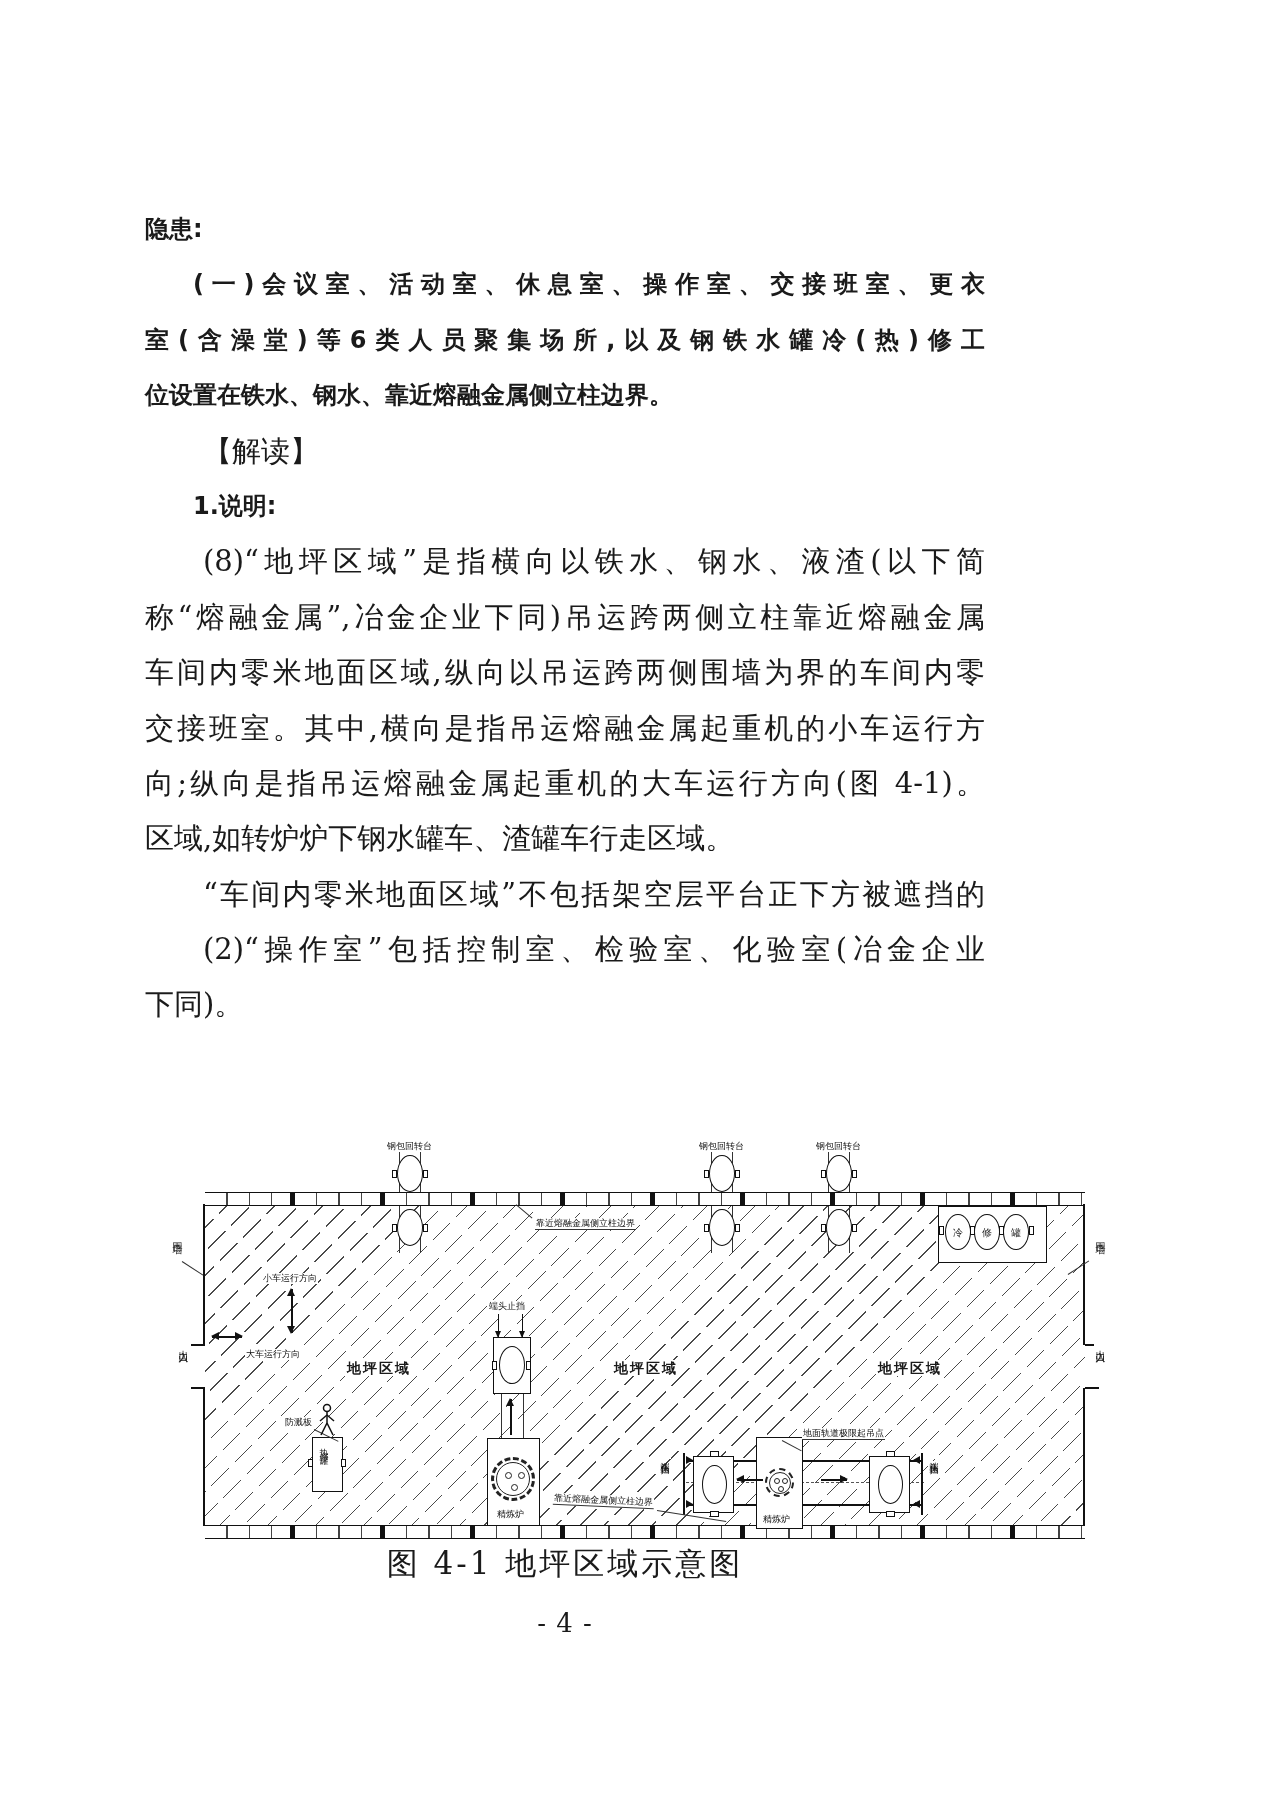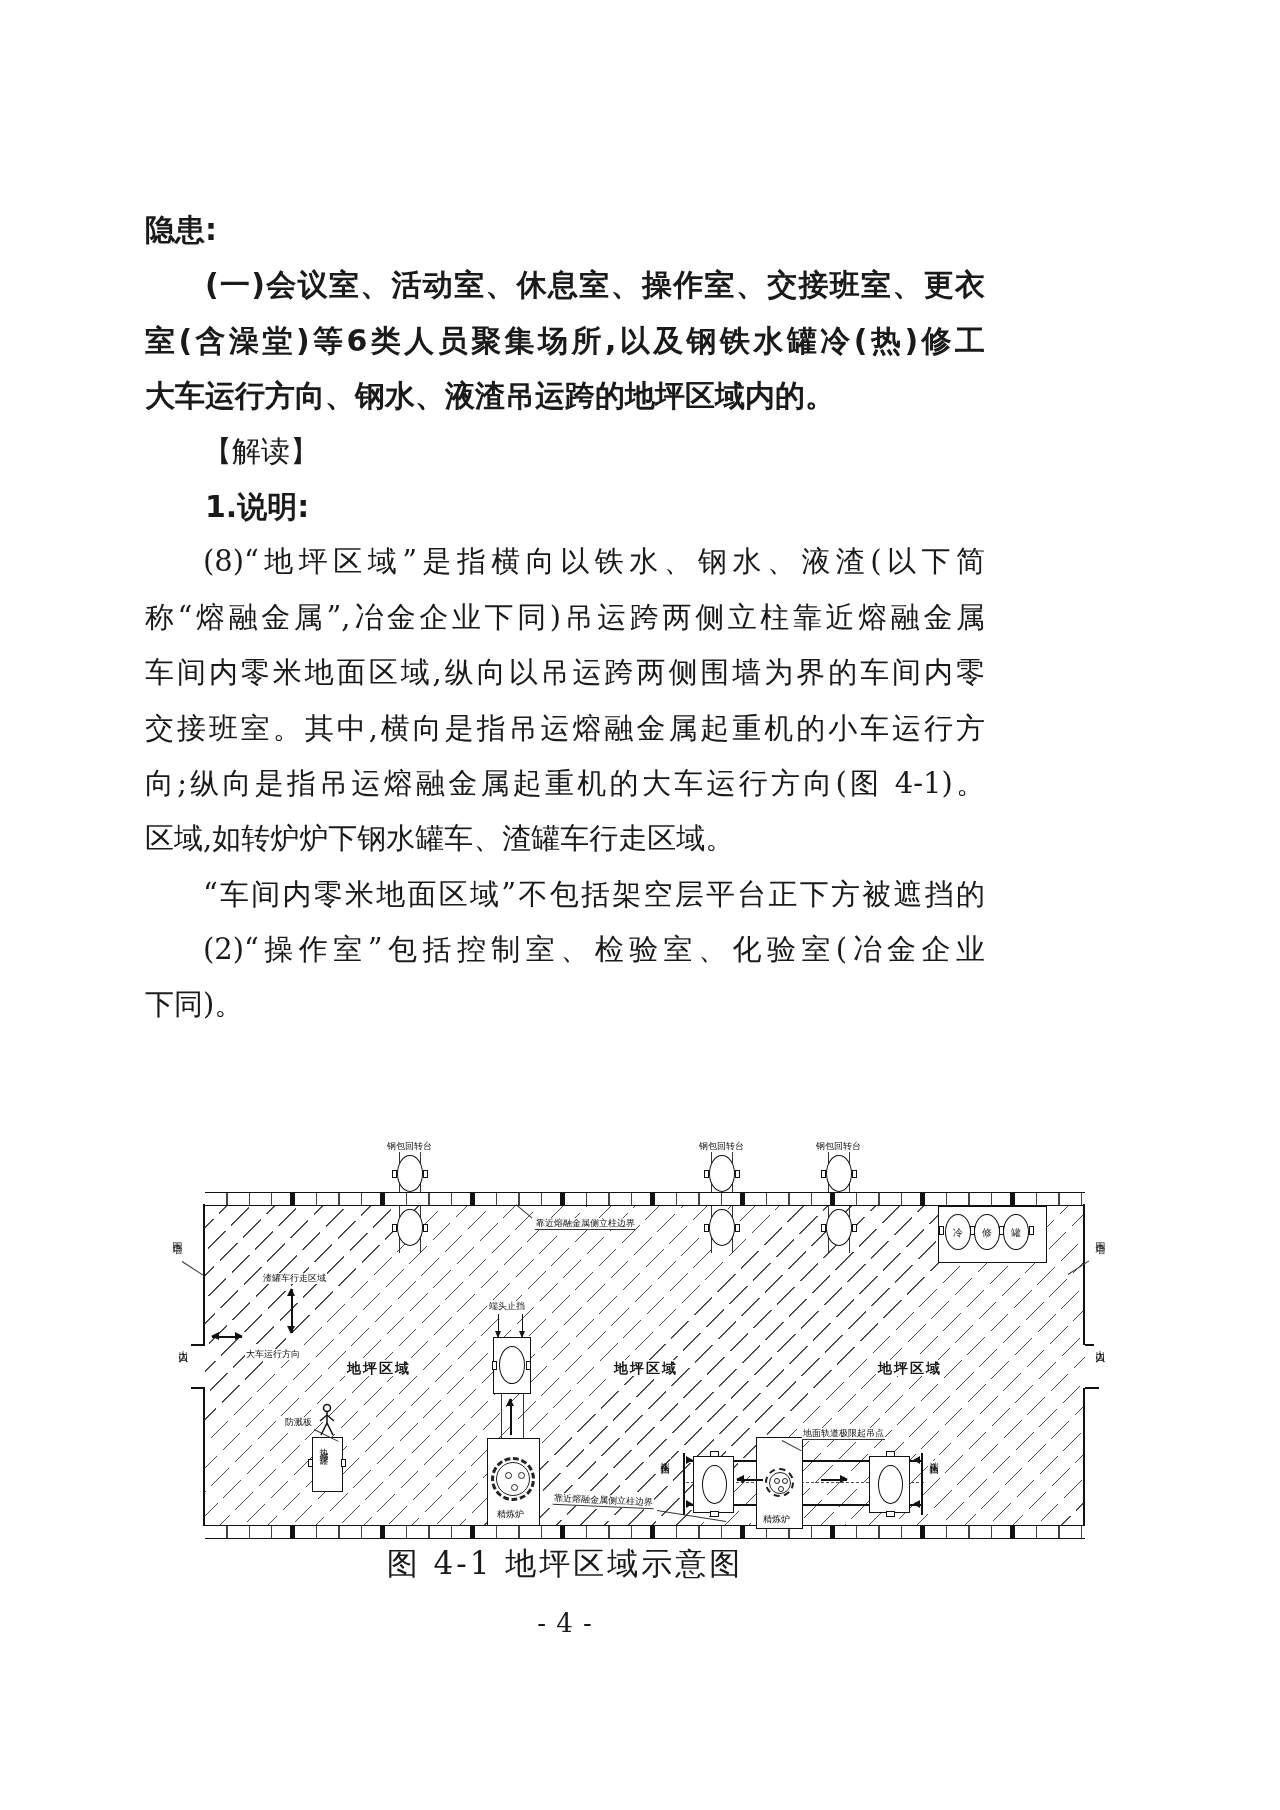--- a/index.html
+++ b/index.html
@@ -2,21 +2,21 @@
 <html><head>
 <meta charset="utf-8">
 <style>
   html,body{margin:0;padding:0;background:#e8e8e8;}
   .page{position:relative;width:1280px;height:1810px;background:#ffffff;color:#1a1a1a;
         font-family:"DejaVu Sans",sans-serif;overflow:hidden;margin:0 auto;}
 
   
   .textcol{position:absolute;left:145px;top:202px;width:840px;}
   .tline{height:55.4px;line-height:55.4px;font-size:29px;}
-  .tl-b{font-family:"DejaVu Sans",sans-serif;font-weight:700;font-size:30px;}
+  .tl-b{font-family:"DejaVu Sans",sans-serif;font-weight:700;font-size:24px;}
   .tl-s{font-family:"DejaVu Serif",serif;font-weight:400;}
   .ind{text-indent:2em;}
   .jf{text-align:justify;text-align-last:justify;}
 
   
   .diagram{position:absolute;left:165px;top:1140px;width:945px;height:400px;}
   .hatch{position:absolute;left:40px;top:64px;width:880px;height:322px;z-index:0;
     background:
       repeating-linear-gradient(45deg, rgba(255,255,255,0) 0 25px, #ffffff 25px 33px),
       repeating-linear-gradient(135deg, transparent 0 16px, #4a4a4a 16px 17px);}
@@ -84,21 +84,21 @@
 </style>
 </head>
 <body>
 
 <div class="page">
 
   <div class="textcol">
     <div class="tline tl-b">隐患:</div>
     <div class="tline tl-b ind jf">(一)会议室、活动室、休息室、操作室、交接班室、更衣</div>
     <div class="tline tl-b jf">室(含澡堂)等6类人员聚集场所,以及钢铁水罐冷(热)修工</div>
-    <div class="tline tl-b">大车运行方向、钢水、液渣吊运跨的地坪区域内的。</div>
+    <div class="tline tl-b">位设置在铁水、钢水、靠近熔融金属侧立柱边界。</div>
     <div class="tline tl-s ind">【解读】</div>
     <div class="tline tl-b ind">1.说明:</div>
     <div class="tline tl-s ind jf">(8)“地坪区域”是指横向以铁水、钢水、液渣(以下简</div>
     <div class="tline tl-s jf">称“熔融金属”,冶金企业下同)吊运跨两侧立柱靠近熔融金属</div>
     <div class="tline tl-s jf">车间内零米地面区域,纵向以吊运跨两侧围墙为界的车间内零</div>
     <div class="tline tl-s jf">交接班室。其中,横向是指吊运熔融金属起重机的小车运行方</div>
     <div class="tline tl-s jf">向;纵向是指吊运熔融金属起重机的大车运行方向(图 4-1)。</div>
     <div class="tline tl-s">区域,如转炉炉下钢水罐车、渣罐车行走区域。</div>
     <div class="tline tl-s ind jf">“车间内零米地面区域”不包括架空层平台正下方被遮挡的</div>
     <div class="tline tl-s ind jf">(2)“操作室”包括控制室、检验室、化验室(冶金企业</div>
@@ -164,21 +164,21 @@
     <div class="lead" style="left:17px;top:121px;width:25px;transform:rotate(33deg);"></div>
     <div class="vlbl" style="left:929px;top:94px;">围墙</div>
     <div class="lead" style="left:903px;top:134px;width:25px;transform:rotate(-33deg);"></div>
     <div class="vlbl" style="left:12px;top:202px;">出入口</div>
     <div class="vlbl" style="left:929px;top:202px;">出入口</div>
 
     <div class="area" style="left:180px;top:220px;">地坪区域</div>
     <div class="area" style="left:447px;top:220px;">地坪区域</div>
     <div class="area" style="left:711px;top:220px;">地坪区域</div>
 
-    <div class="lbl" style="left:97px;top:133px;">渣罐车行走区域</div>
+    <div class="lbl" style="left:97px;top:133px;">小车运行方向</div>
     <div class="arrv" style="left:126px;top:149px;height:44px;"></div>
     <div class="arrh" style="left:47px;top:196px;width:30px;"></div>
     <div class="lbl" style="left:80px;top:209px;">大车运行方向</div>
 
     <div class="lbl" style="left:119px;top:277px;">防溅板</div>
     <div class="lead" style="left:149px;top:289px;width:27px;transform:rotate(26deg);"></div>
     <svg class="person" style="left:152px;top:263px;" width="20" height="34" viewBox="0 0 20 34">
       <g stroke="#111" stroke-width="1.5" fill="none">
         <circle cx="10" cy="5" r="3.5"></circle>
         <line x1="10" y1="9" x2="10" y2="20"></line>

